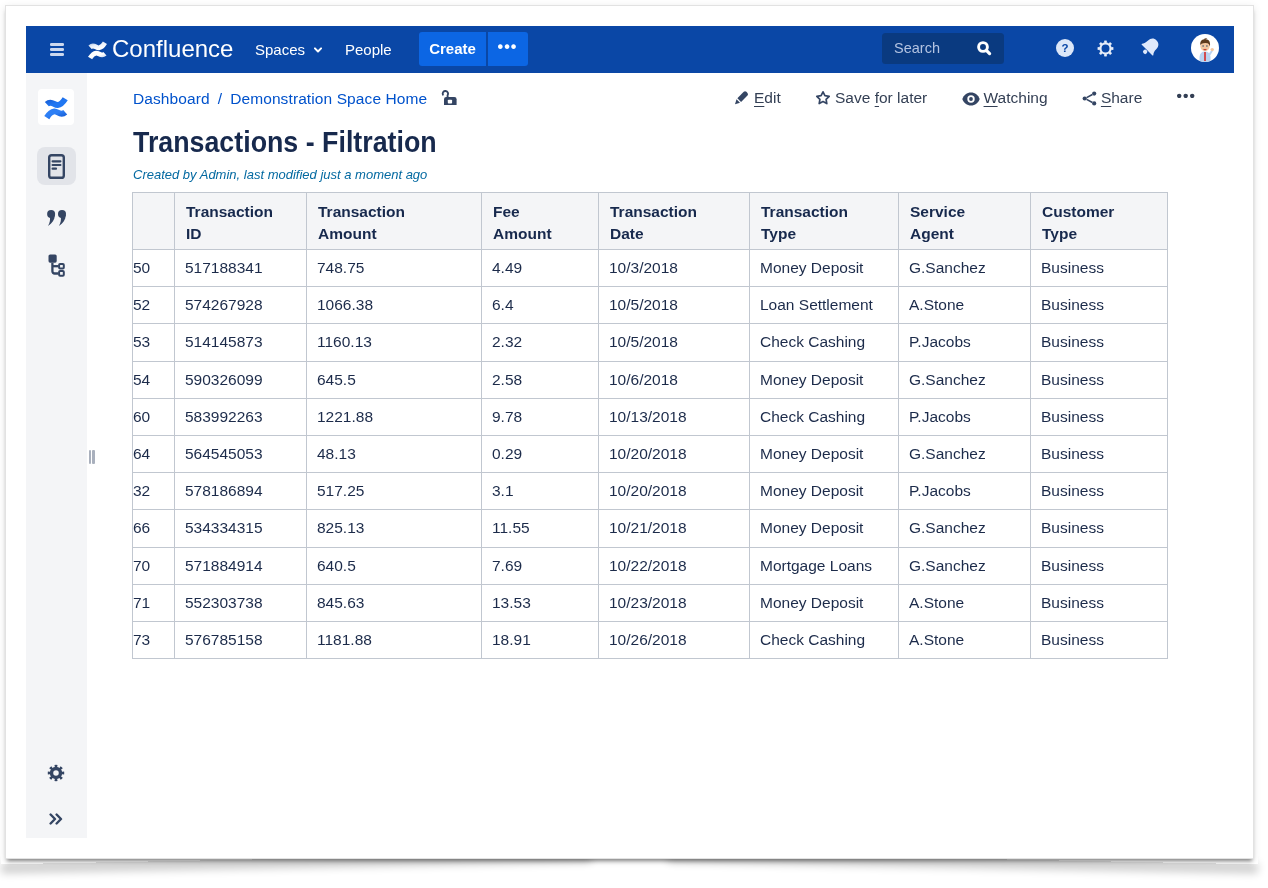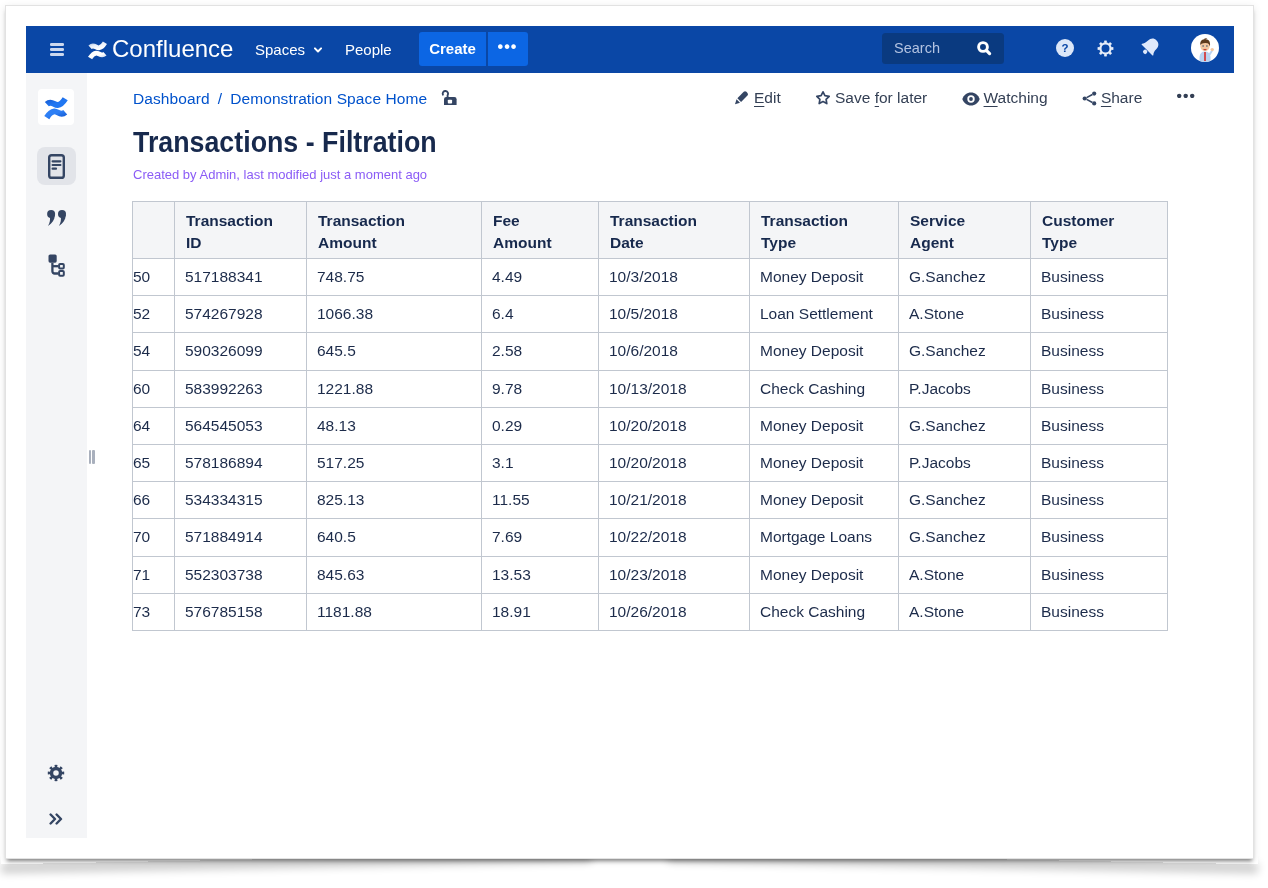--- a/index.html
+++ b/index.html
@@ -46,23 +46,23 @@
   
   .main { position:absolute; left:61px; top:47px; width:1147px; height:765px; background:#fff; }
   .crumbs { position:absolute; left:46px; top:17px; font-size:15.5px; color:#0052cc; letter-spacing:0.1px; }
   .crumbs .sep { color:#0052cc; padding:0 8px; }
   .locksvg { position:absolute; left:354px; top:15px; }
   .actions { position:absolute; left:646px; top:16px; height:22px; font-size:15.5px; color:#333f54; white-space:nowrap; }
   .actions span.it { margin-left:30px;text-align:right; }
   .actions svg { vertical-align:-3px; margin-right:4px; }
   .actions u { text-decoration-thickness:1px; text-underline-offset:2.5px; }
   .pagetitle { position:absolute; left:46px; top:52px; font-size:30px; font-weight:700; color:#17294d; transform:scaleX(0.893); transform-origin:left center; }
-  .byline { position:absolute; left:46px; top:94px; font-size:13px; color:#8b5cf6; }
-
-  table.tx { position:absolute; left:45px; top:128px; border-collapse:collapse; table-layout:fixed; width:1035px;
+  .byline { position:absolute; left:46px; top:94px; font-size:13px; color:#0369a1;font-style:italic; }
+
+  table.tx { position:absolute; left:45px; top:119px; border-collapse:collapse; table-layout:fixed; width:1035px;
              font-size:15.5px; color:#1c2b4a; }
   table.tx th, table.tx td { border:1px solid #c1c7d0; font-weight:normal; text-align:left; vertical-align:middle; }
   table.tx thead th { background:#f4f5f7; font-weight:700; color:#17294d; font-size:15.5px; line-height:22px;
                       padding:8px 8px 4px 11px; height:57px; }
   table.tx td { height:37.2px; padding:0 8px 0 10px; }
   table.tx td:first-child { padding-left:0; }
 </style>
 </head>
 <body>
 <div class="card">
@@ -259,20 +259,30 @@
               <td>52</td>
               <td>574267928</td>
               <td>1066.38</td>
               <td>6.4</td>
               <td>10/5/2018</td>
               <td>Loan Settlement</td>
               <td>A.Stone</td>
               <td>Business</td>
             </tr>
         <tr>
+              <td>53</td>
+              <td>514145873</td>
+              <td>1160.13</td>
+              <td>2.32</td>
+              <td>10/5/2018</td>
+              <td>Check Cashing</td>
+              <td>P.Jacobs</td>
+              <td>Business</td>
+            </tr>
+        <tr>
               <td>54</td>
               <td>590326099</td>
               <td>645.5</td>
               <td>2.58</td>
               <td>10/6/2018</td>
               <td>Money Deposit</td>
               <td>G.Sanchez</td>
               <td>Business</td>
             </tr>
         <tr>
@@ -289,21 +299,21 @@
               <td>64</td>
               <td>564545053</td>
               <td>48.13</td>
               <td>0.29</td>
               <td>10/20/2018</td>
               <td>Money Deposit</td>
               <td>G.Sanchez</td>
               <td>Business</td>
             </tr>
         <tr>
-              <td>65</td>
+              <td>32</td>
               <td>578186894</td>
               <td>517.25</td>
               <td>3.1</td>
               <td>10/20/2018</td>
               <td>Money Deposit</td>
               <td>P.Jacobs</td>
               <td>Business</td>
             </tr>
         <tr>
               <td>66</td>

